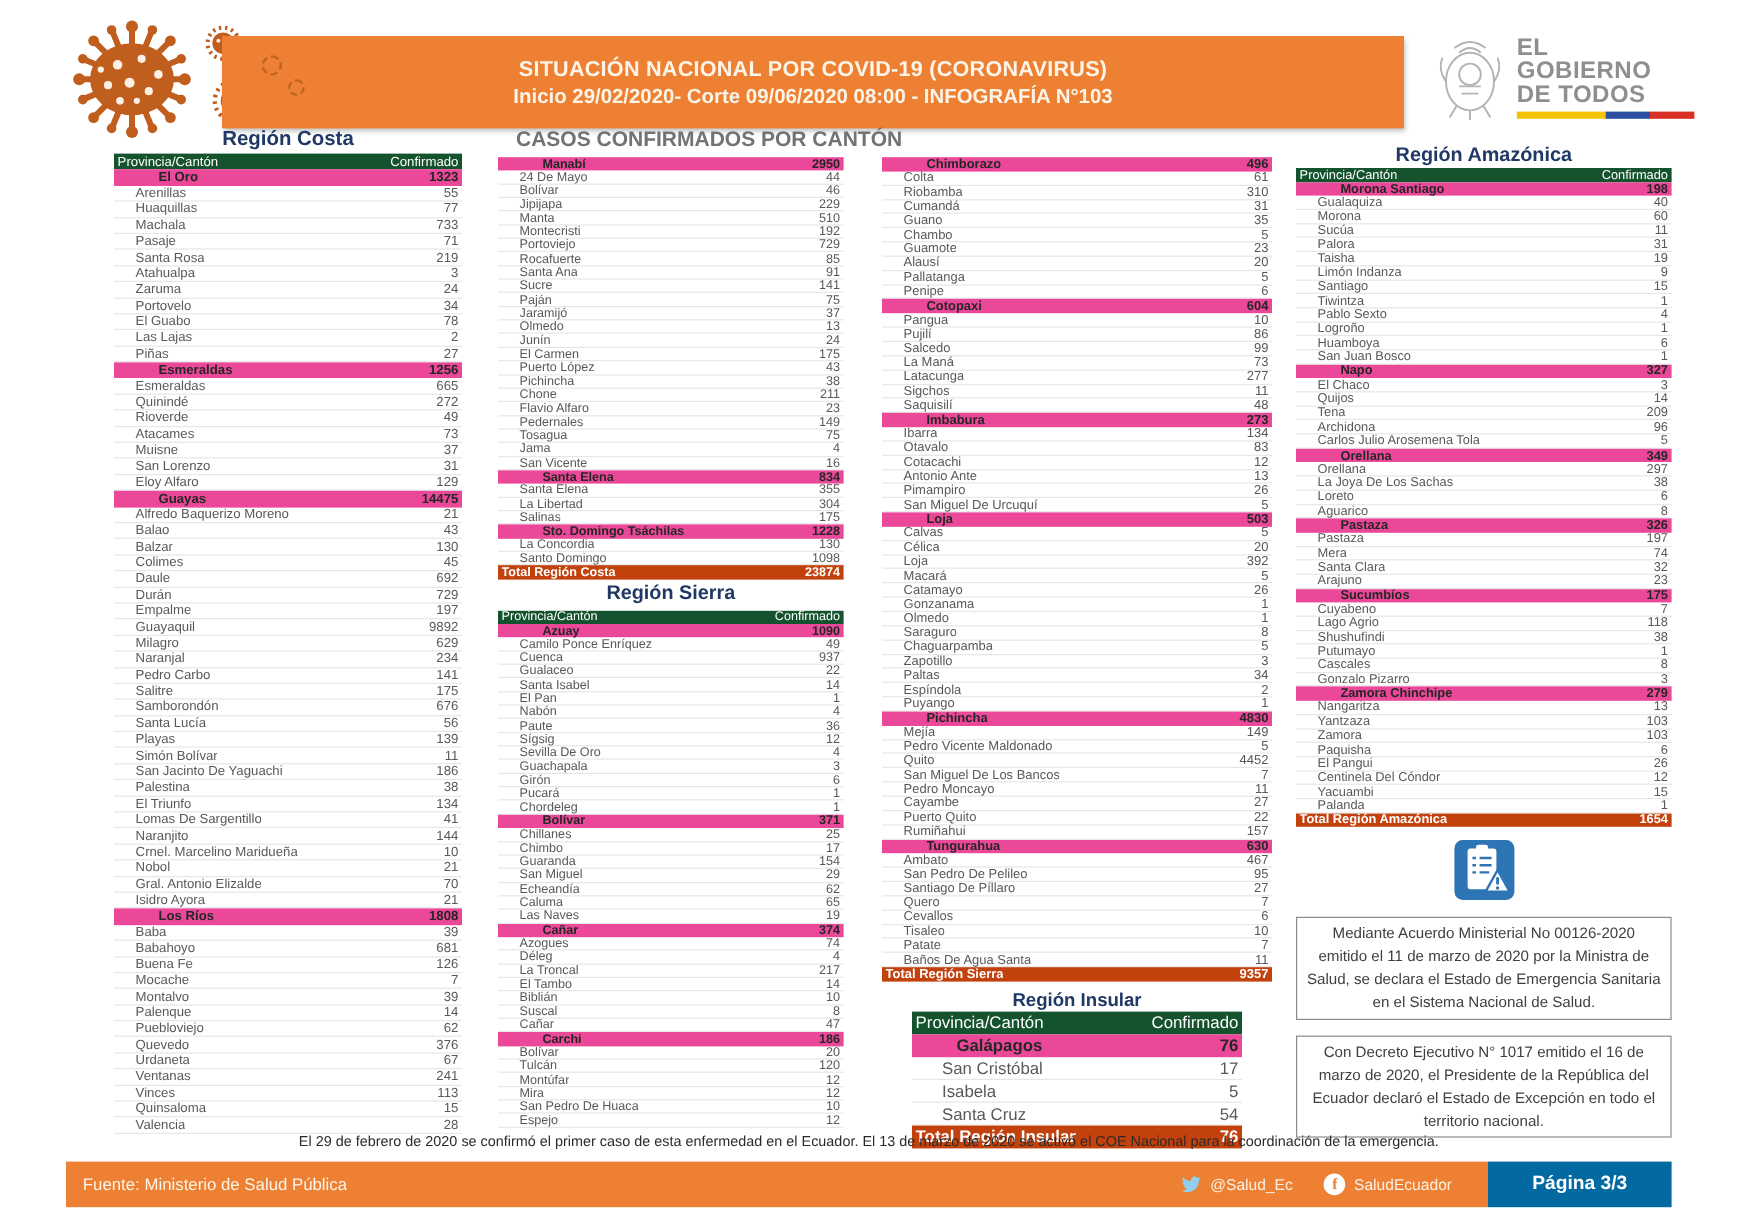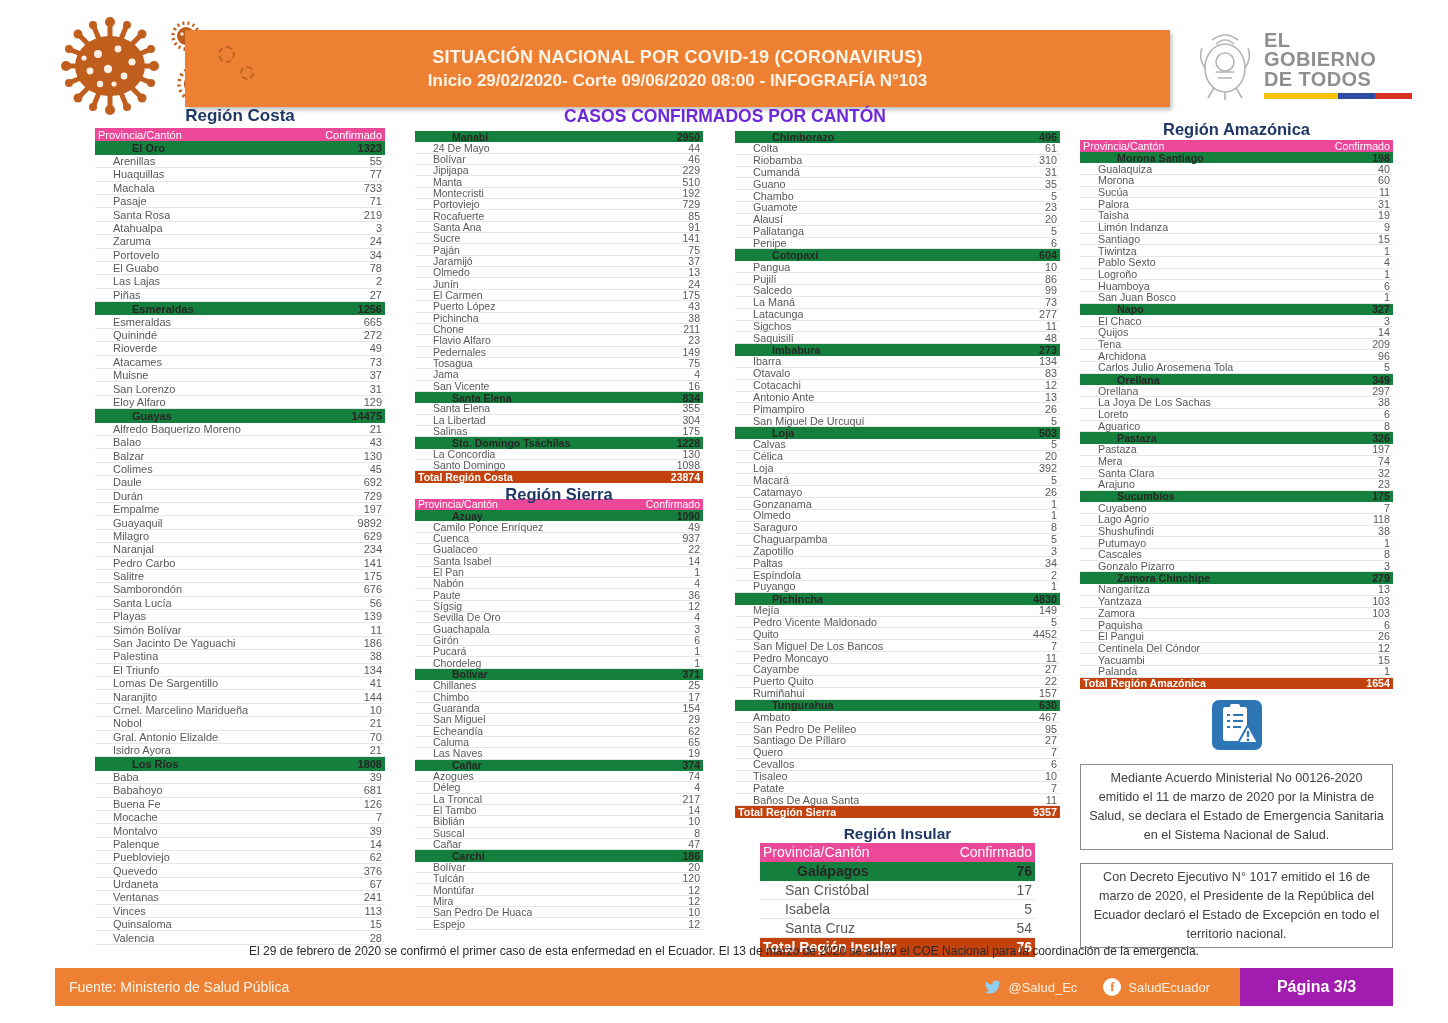--- a/index.html
+++ b/index.html
@@ -14,40 +14,40 @@
   .viruses{position:absolute;left:48px;top:14px;}
   .speck{position:absolute;border-radius:50%;border:2.5px dashed #9A4E12;opacity:.55;}
   .gov-logo{position:absolute;left:1192px;top:26px;width:256px;height:78px;display:flex;align-items:center;}
   .gov-text{margin-left:6px;}
   .gov-text .gt{font-size:20px;font-weight:bold;color:#8F8F8F;line-height:.98;letter-spacing:.4px;}
   .tricolor{display:flex;width:148px;height:6px;margin-top:4px;}
   .tricolor .y{background:#F5C400;width:50%;}
   .tricolor .b{background:#2B4EA2;width:25%;}
   .tricolor .r{background:#D93025;width:25%;}
   
-  .main-title{position:absolute;left:430px;top:106px;width:590px;text-align:center;
-              font-size:17.5px;font-weight:bold;color:#6d28d9;}
+  .main-title{position:absolute;left:430px;top:106px;width:590px;
+              font-size:17.5px;font-weight:bold;color:#737373;}
   
   .tcol{position:absolute;}
   .region-title{text-align:center;font-weight:bold;color:#1F3864;}
   .trow{display:flex;justify-content:space-between;align-items:center;box-sizing:border-box;
         height:var(--rh);padding:0 3px;}
   .cn{white-space:nowrap;overflow:hidden;}
   .cv{text-align:right;}
-  .thead{background:#ec4899;color:#fff;}
-  .tgroup{background:#15803d;padding-left:37px;}
+  .thead{background:#14532d;color:#fff;}
+  .tgroup{background:#ec4899;padding-left:37px;}
   .tgroup .cn,.tgroup .cv{font-weight:bold;color:#262626;}
   .tcanton{color:#595959;border-bottom:1px solid #E7E7E7;}
   .tcanton .cn{padding-left:15px;}
   .ttotal{background:#c2410c;color:#fff;}
   .ttotal .cn,.ttotal .cv{font-weight:bold;}
   .col1{left:95px;top:104px;width:290px;--rh:13.4px;font-size:11px;}
   .col1 .region-title{font-size:17px;height:24px;line-height:24px;}
   .col2{left:415px;top:131px;width:288px;--rh:11.35px;font-size:10.5px;}
-  .col2 .region-title{font-size:16.5px;height:16px;line-height:22px;}
+  .col2 .region-title{font-size:16.5px;height:26px;line-height:22px;}
   .col3{left:735px;top:131px;width:325px;--rh:11.85px;font-size:10.8px;}
   .col4{left:1080px;top:118px;width:313px;--rh:11.7px;font-size:10.7px;}
   .col4 .region-title{font-size:16.5px;height:22px;line-height:22px;}
   .insular{width:275px;margin:6px auto 0;--rh:19px;font-size:14px;}
   .insular .region-title{font-size:15.5px;height:19px;line-height:19px;}
   .insular .tcanton .cn{padding-left:22px;}
   
   .clip-icon{display:block;margin:10px auto 0;}
   .note-box{border:1px solid #8A8A8A;margin-top:13px;padding:4px 8px;text-align:center;
             font-size:12.6px;color:#404040;line-height:1.5;background:#fff;}
@@ -55,21 +55,21 @@
   .foot-note{position:absolute;left:55px;top:944px;width:1338px;text-align:center;
              font-size:12px;color:#2b2b2b;}
   .foot-bar{position:absolute;left:55px;top:968px;width:1185px;height:38px;background:#ED8033;
             display:flex;align-items:center;color:#FDF4E8;}
   .fuente{margin-left:14px;font-size:14px;}
   .socials{margin-left:auto;display:flex;align-items:center;gap:26px;margin-right:30px;}
   .social{display:flex;align-items:center;gap:7px;font-size:13px;color:#FBEFE2;cursor:pointer;}
   .fb-circle{width:18px;height:18px;border-radius:50%;background:#fff;color:#ED8033;font-weight:bold;
              display:flex;align-items:center;justify-content:center;font-size:13px;
              font-family:"Liberation Serif",serif;}
-  .page-box{position:absolute;left:1240px;top:968px;width:153px;height:38px;background:#a21caf;
+  .page-box{position:absolute;left:1240px;top:968px;width:153px;height:38px;background:#0369a1;
             color:#fff;font-size:16px;font-weight:bold;display:flex;align-items:center;justify-content:center;}
 </style>
 </head>
 <body>
 
 <div class="page">
 
   <div class="viruses">
     <svg width="175" height="105" viewBox="0 0 175 105">
       <g stroke="#C05E1E" stroke-width="5" stroke-linecap="round">

